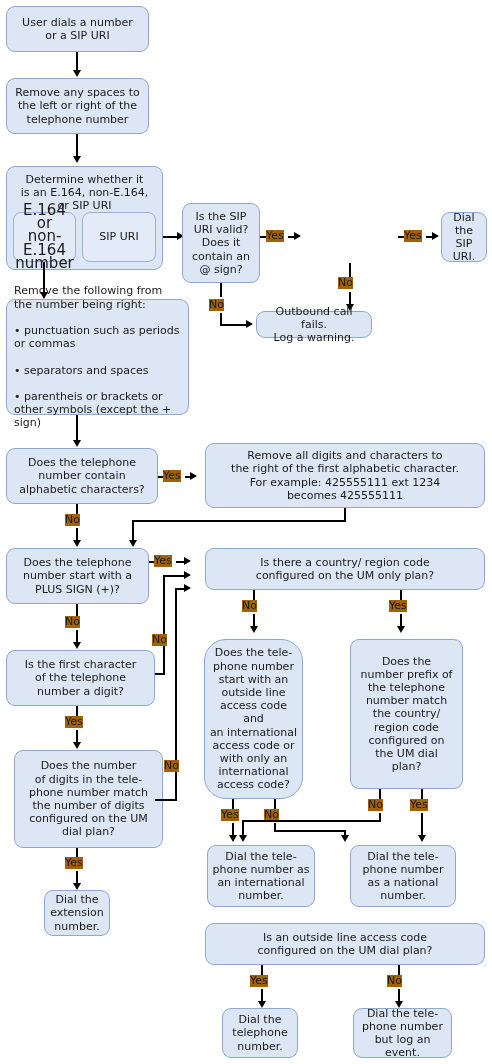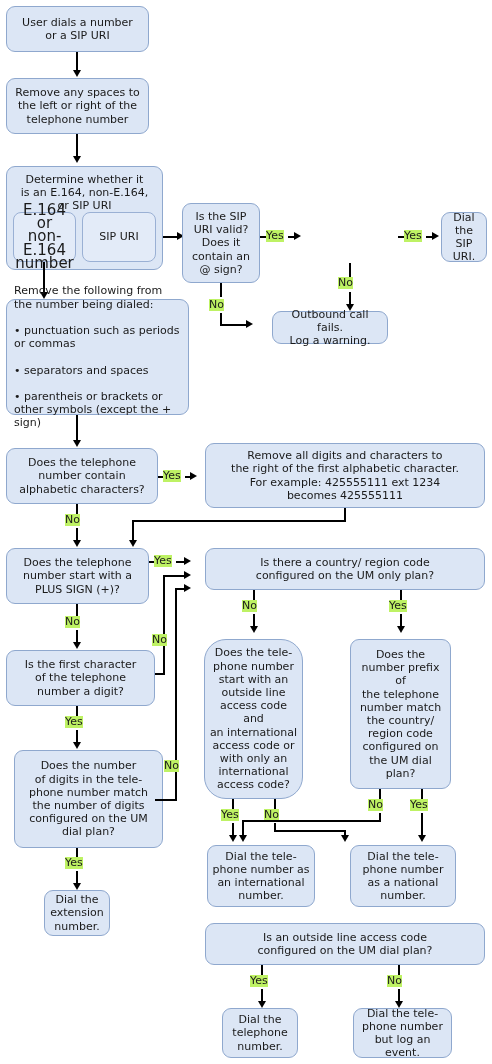--- a/index.html
+++ b/index.html
@@ -68,21 +68,21 @@
     border-left:7px solid #000;
     border-top:4.5px solid transparent;
     border-bottom:4.5px solid transparent;
     border-right:0;
   }
   .lbl{
     position:absolute;
     font-size:11px;
     line-height:12px;
     color:#1a1a1a;
-    background:#bef264;
+    background:#a16207;
     white-space:nowrap;
   }
 </style>
 </head>
 <body>
 
 <div id="canvas">
 
   <div class="node" style="left:6px;top:6px;width:143px;height:46px;">User dials a number
 or a SIP URI</div>
@@ -138,27 +138,27 @@
   <div class="lbl" style="left:209px;top:299px;">No</div>
   <div class="ln lnv" style="left:220px;top:313px;height:13px;"></div>
   <div class="ln lnh" style="left:220px;top:324px;width:28px;"></div>
   <div class="arrow right" style="left:246px;top:320px;"></div>
 
   <div class="ln lnv" style="left:349px;top:263px;height:14px;"></div>
   <div class="lbl" style="left:338px;top:277px;">No</div>
   <div class="ln lnv" style="left:349px;top:292px;height:14px;"></div>
   <div class="arrow down" style="left:345.5px;top:304px;"></div>
 
-  <div class="node" style="left:256px;top:311px;width:116px;height:33px;margin-left:16px;">Outbound call fails.
+  <div class="node" style="left:256px;top:311px;width:116px;height:27px;">Outbound call fails.
 Log a warning.</div>
 
   <div class="node bullets" style="left:6px;top:299px;width:183px;height:116px;">
     <div style="width:100%;">
       <div style="white-space:pre-line;">Remove the following from
-the number being dialed:</div>
+the number being right:</div>
       <div>• punctuation such as periods or commas</div>
       <div>• separators and spaces</div>
       <div>• parentheis or brackets or other symbols (except the + sign)</div>
     </div>
   </div>
 
   <div class="ln lnv" style="left:76px;top:415px;height:28px;"></div>
   <div class="arrow down" style="left:72.5px;top:440px;"></div>
 
   <div class="node" style="left:6px;top:448px;width:152px;height:56px;">Does the telephone
@@ -253,21 +253,21 @@
 phone number
 start with an
 outside line
 access code and
 an international
 access code or
 with only an
 international
 access code?</div>
 
-  <div class="node" style="left:350px;top:639px;width:101px;height:150px;">Does the
+  <div class="node" style="left:350px;top:639px;width:113px;height:150px;">Does the
 number prefix of
 the telephone
 number match
 the country/
 region code
 configured on
 the UM dial
 plan?</div>
 
   <div class="ln lnv" style="left:232px;top:799px;height:10px;"></div>

